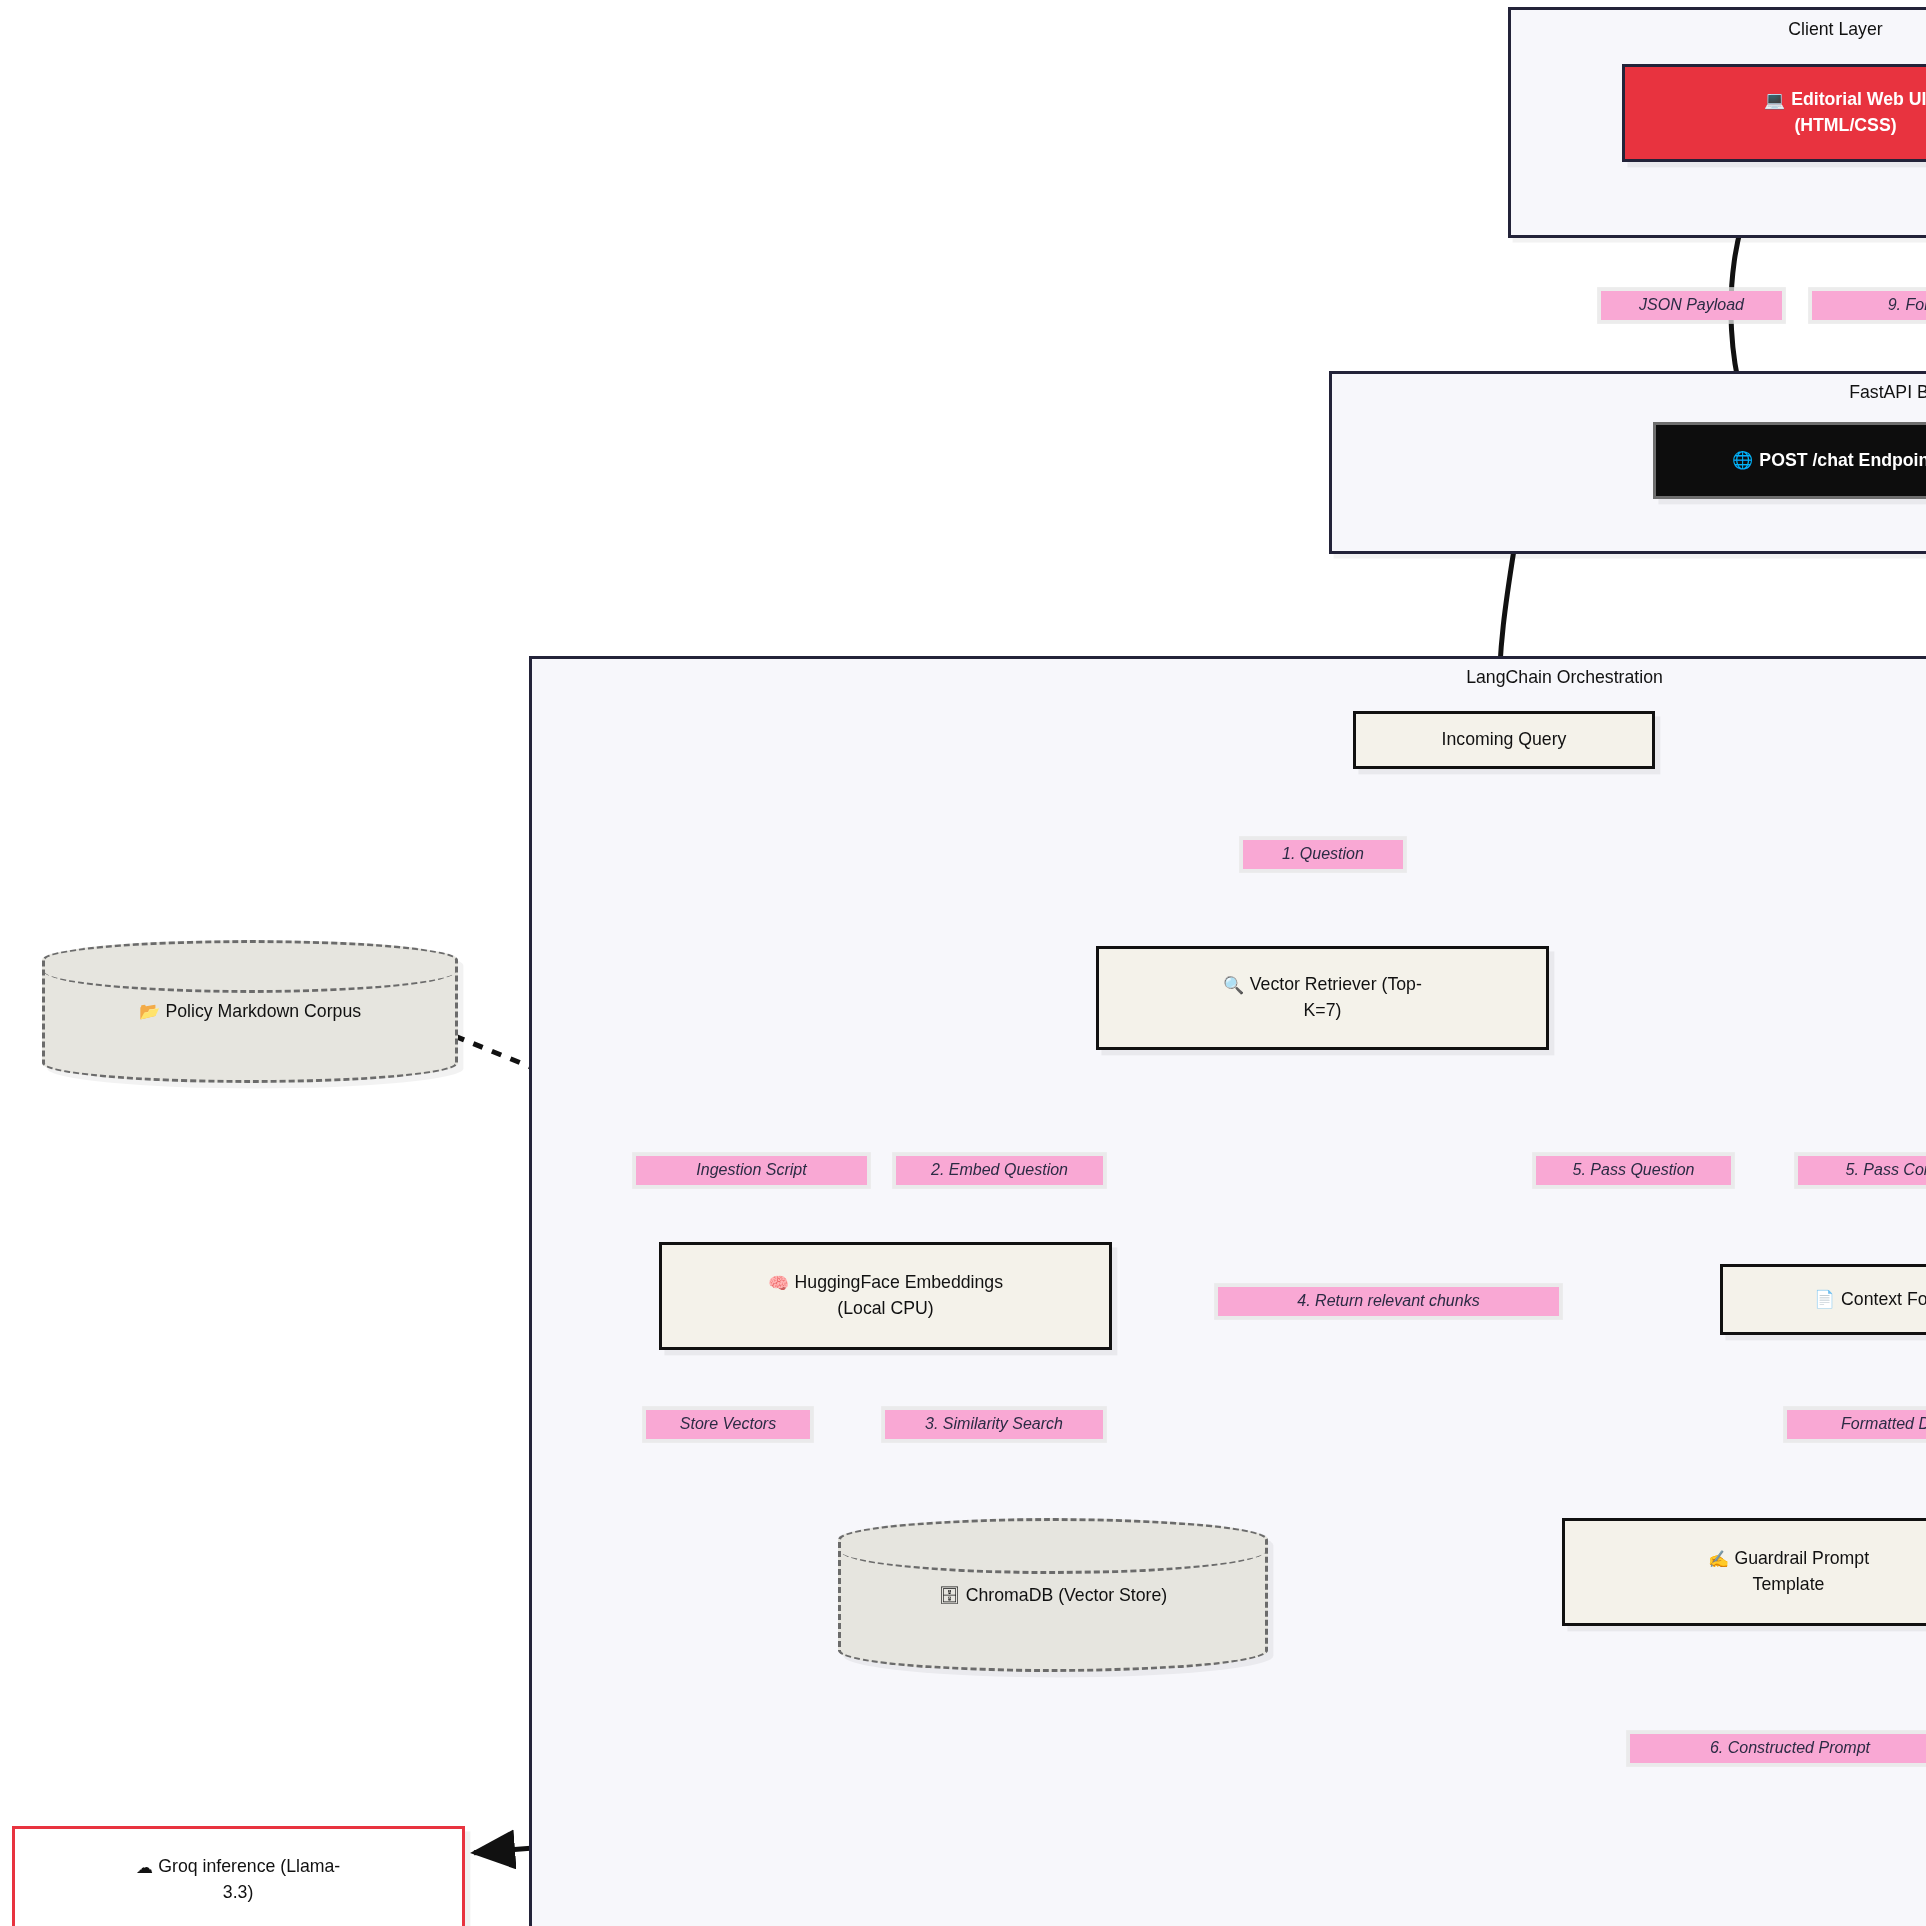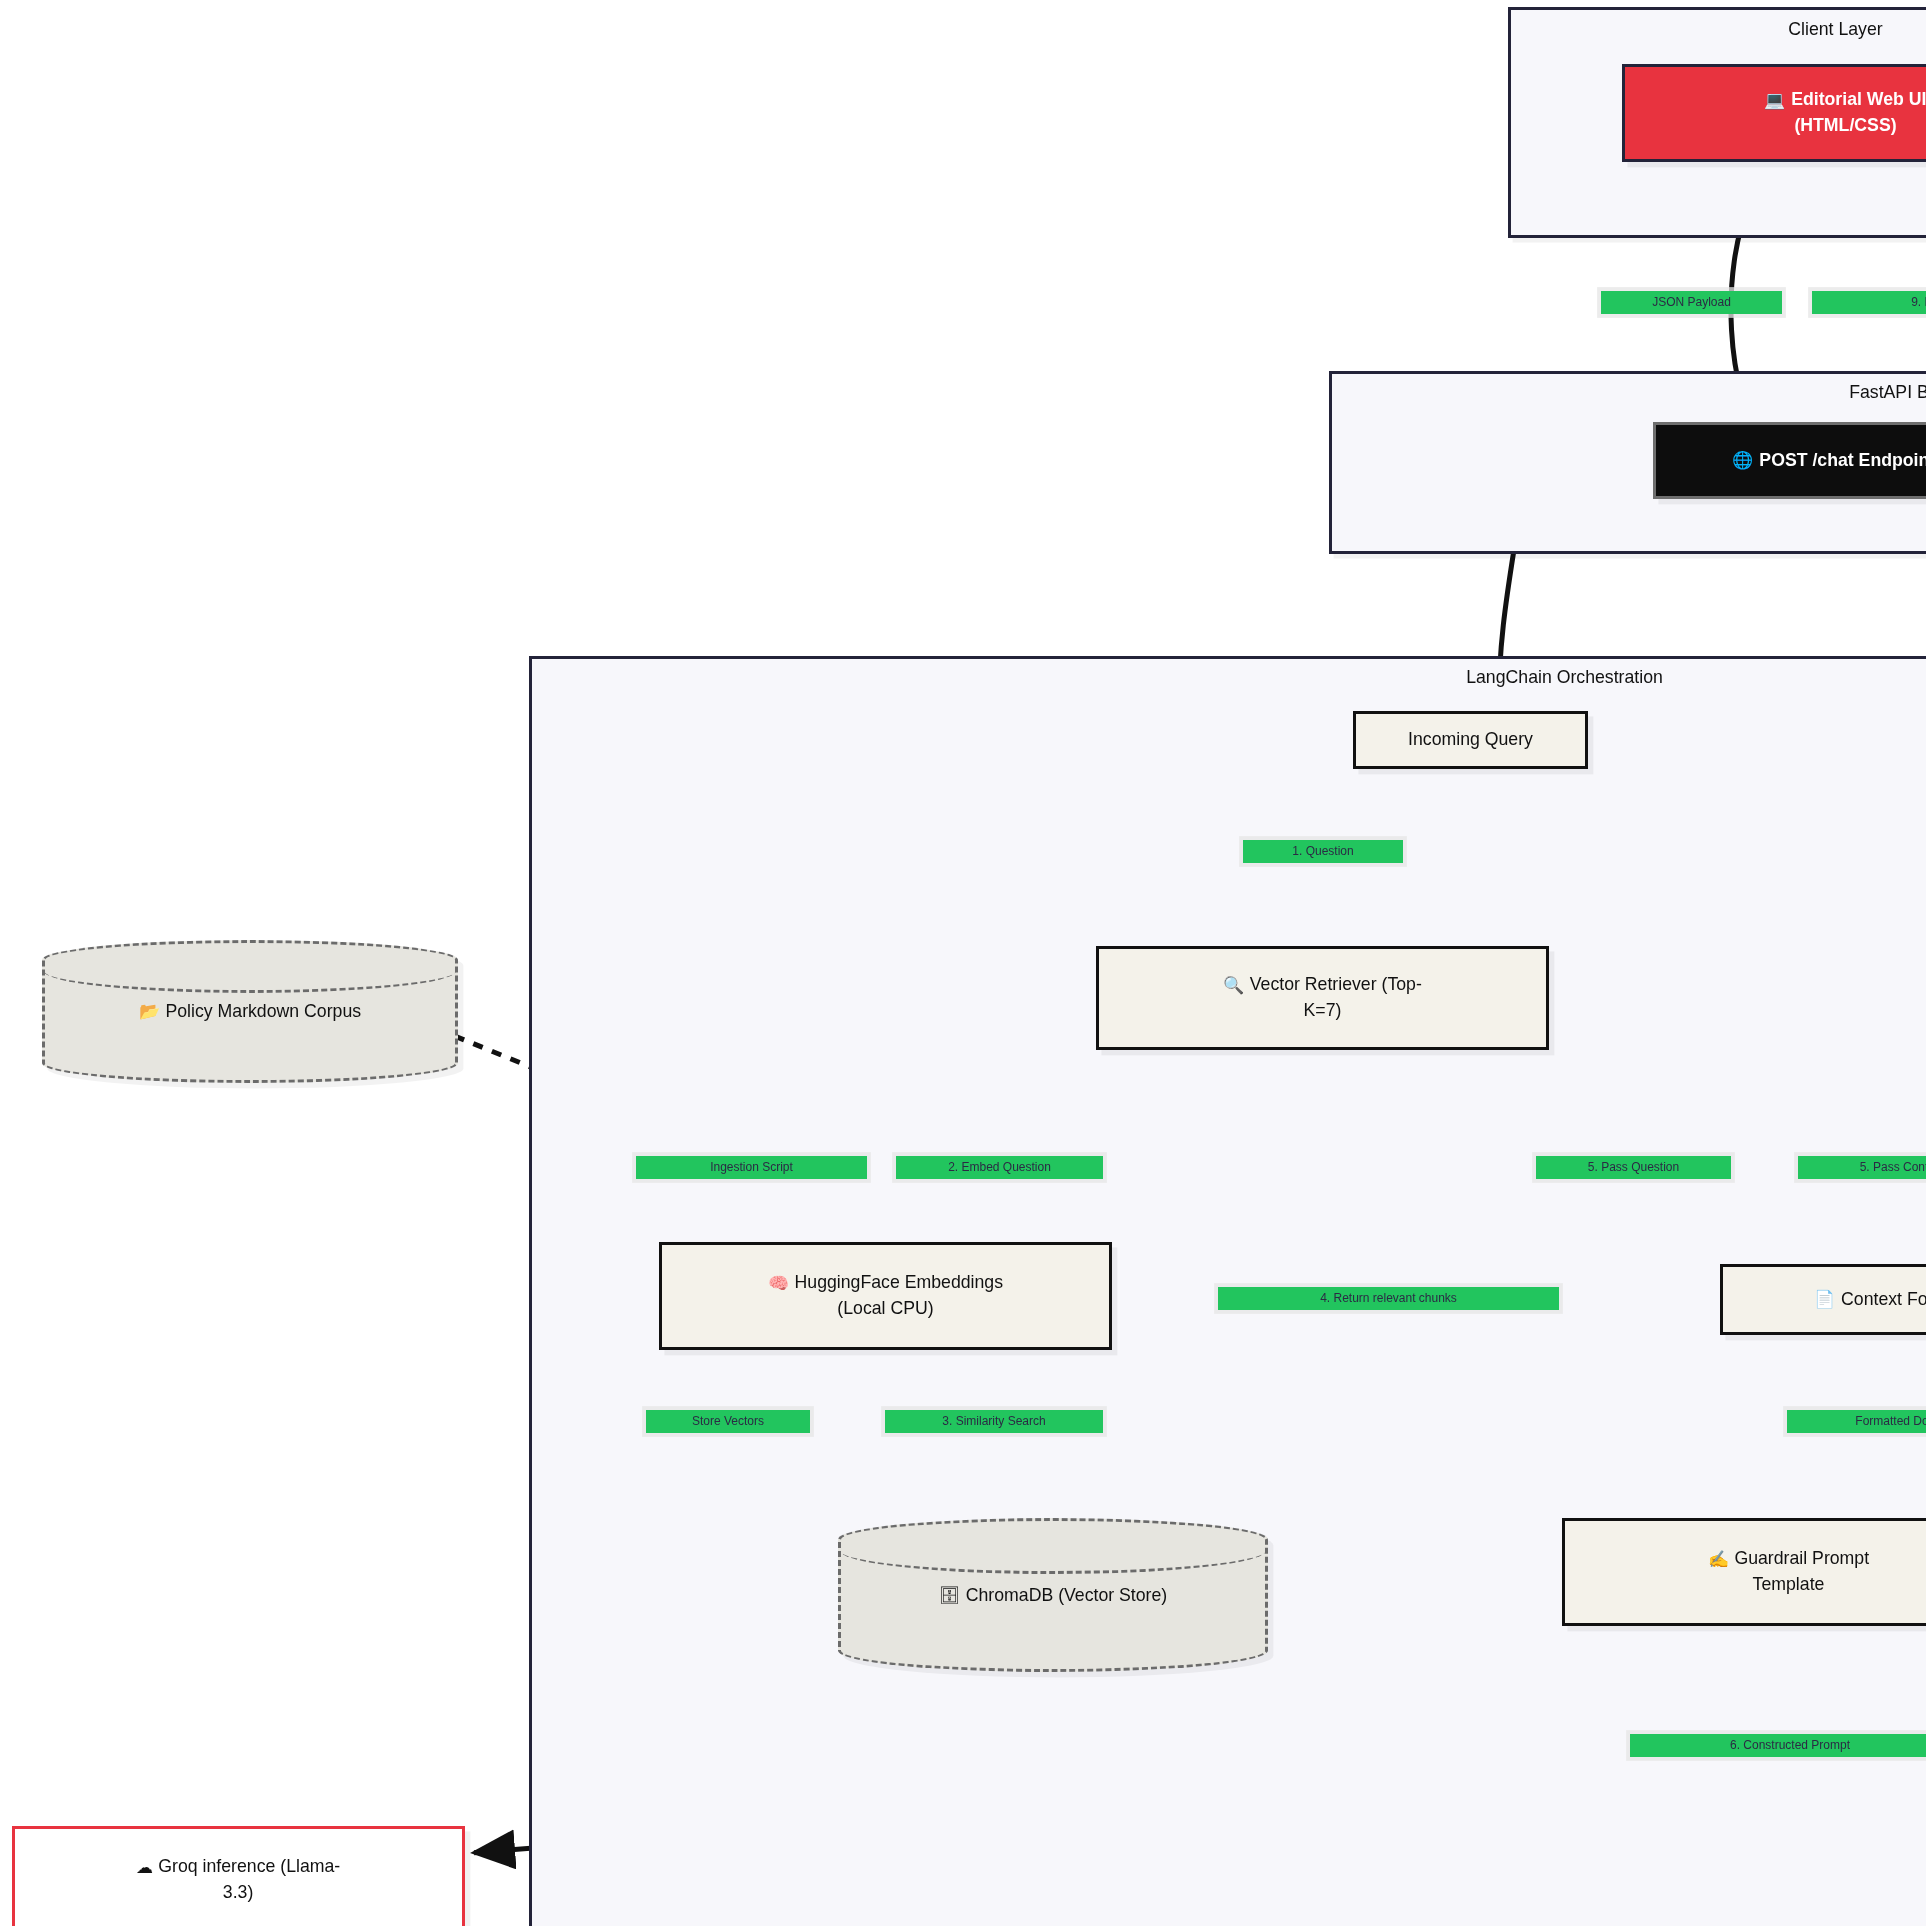--- a/index.html
+++ b/index.html
@@ -88,29 +88,30 @@
     border: 0;
     border-bottom: 3.5px dashed #6B6B6B;
     border-radius: 50%;
     pointer-events: none;
   }
   .cyl .inner { position: relative; z-index: 2; display:flex; align-items:center; }
   .cyl .glyph { margin-right: 5.4px; font-size: 17px; }
   
   .edge-label {
     position: absolute;
-    background: #22c55e;
+    background: #f9a8d4;
     color: #2B2B44;
-    font-size: 12px;
+    font-size: 16px;
     line-height: 1.5;
     text-align: center;
     padding: 2.3px 3.9px;
     box-sizing: border-box;
     white-space: pre-line;
     box-shadow: 0 0 0 3.9px rgba(230,230,230,0.75);
+    font-style: italic;
   }
   
   #edges {
     position: absolute;
     left: 0; top: 0;
     width: 2607px; height: 2274px;
     pointer-events: none;
   }
 </style>
 </head>
@@ -182,21 +183,21 @@
 
   <div class="node dark" style="left:1653px; top:422px; width:362px; height:77px;">
     <span class="glyph">🌐</span>
     <span>POST /chat Endpoint</span>
   </div>
 
   <div class="subgraph" style="left:529px; top:656px; width:2071px; height:1595px;">
     <div class="subgraph-title" style="top:7.7px;">LangChain Orchestration</div>
   </div>
 
-  <div class="node" style="left:1353px; top:711px; width:235px; height:58px;">
+  <div class="node" style="left:1353px; top:711px; width:302px; height:58px;">
     <span>Incoming Query</span>
   </div>
 
   <div class="node" style="left:1096px; top:946px; width:453px; height:104px; flex-direction:column;">
     <div style="display:flex;align-items:center;justify-content:center;">
       <span class="glyph">🔍</span>
       <span>Vector Retriever (Top-</span>
     </div>
     <div>K=7)</div>
   </div>

